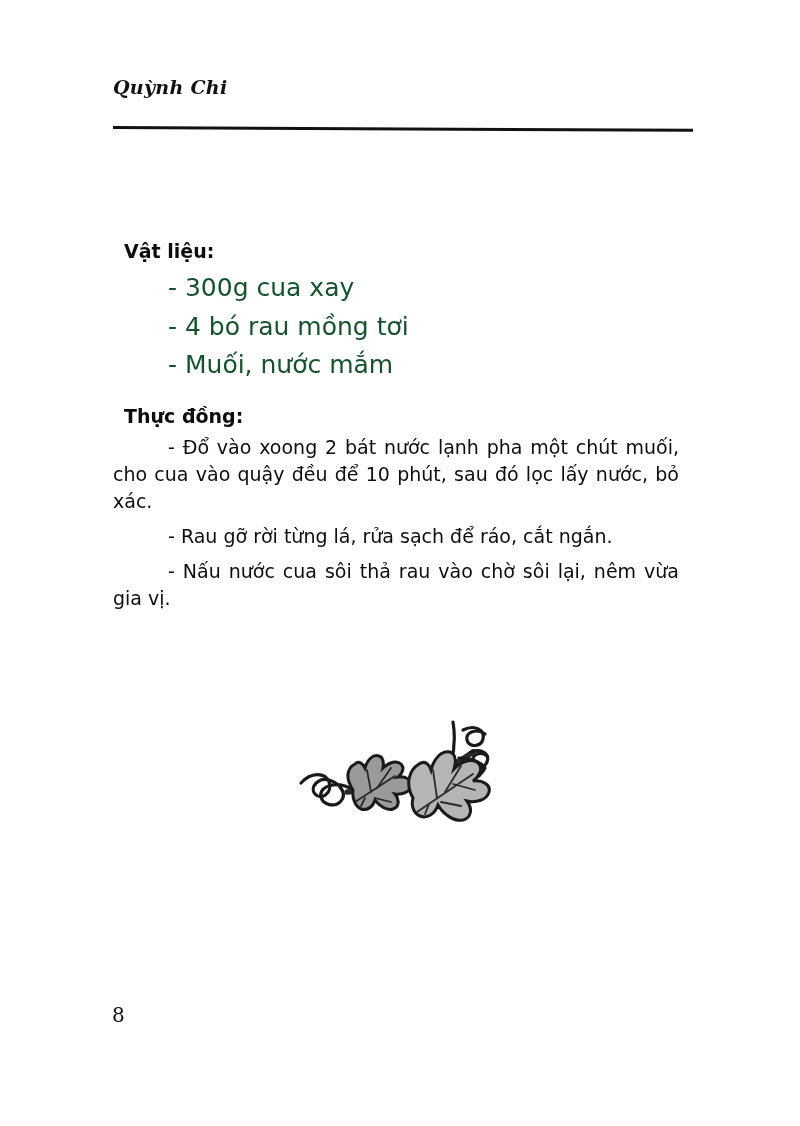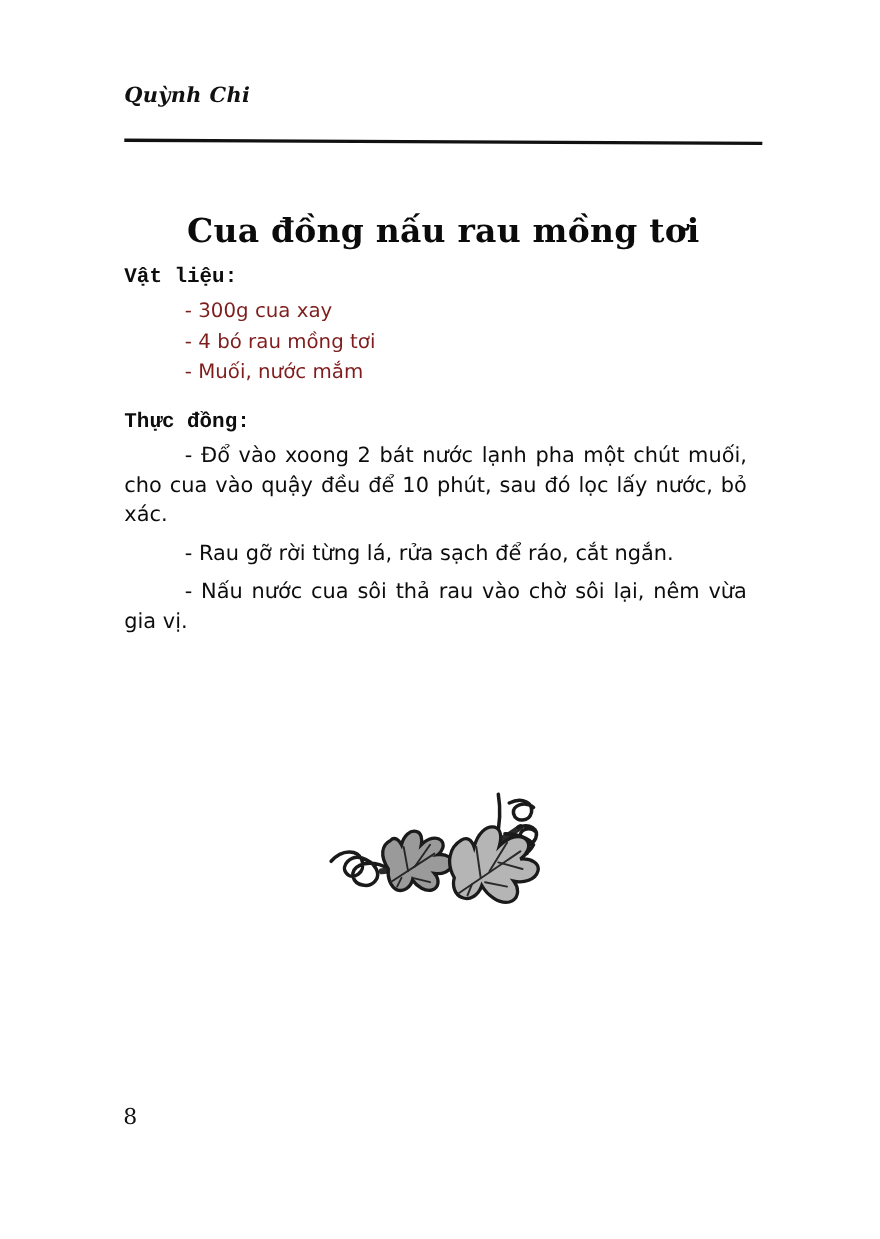--- a/index.html
+++ b/index.html
@@ -61,34 +61,33 @@
   .body {
     position: absolute;
     left: 113px;
     top: 240px;
     width: 578px;
   }
   .section-heading {
     font-size: 19px;
     font-weight: bold;
     line-height: 1.2;
-    margin: 0 0 6px 0;
+    margin: 0 0 6px 11px;
     color: #0d0d0d;
-    font-family: Liberation Mono, monospace;
   }
   .ingredient-list {
     list-style: none;
     margin: 0 0 10px 0;
     padding: 0;
   }
   .ingredient-list li {
-    font-size: 18px;
+    font-size: 25px;
     line-height: 1.55;
     padding-left: 55px;
-    color: #7f1d1d;
+    color: #14532d;
     white-space: nowrap;
   }
   .steps {
     margin: 0;
     padding: 0;
   }
   .step {
     font-size: 19px;
     line-height: 1.42;
     text-align: justify;
@@ -120,21 +119,20 @@
 </style>
 </head>
 <body>
 
 <div class="page">
 
   <div class="book-header">Quỳnh Chi</div>
 
   <div class="header-rule"></div>
 
-  <h1 class="recipe-title">Cua đồng nấu rau mồng tơi</h1>
 
   <div class="body">
 
     <p class="section-heading">Vật liệu:</p>
 
     <ul class="ingredient-list">
       <li>- 300g cua xay</li>
       <li>- 4 bó rau mồng tơi</li>
       <li>- Muối, nước mắm</li>
     </ul>

